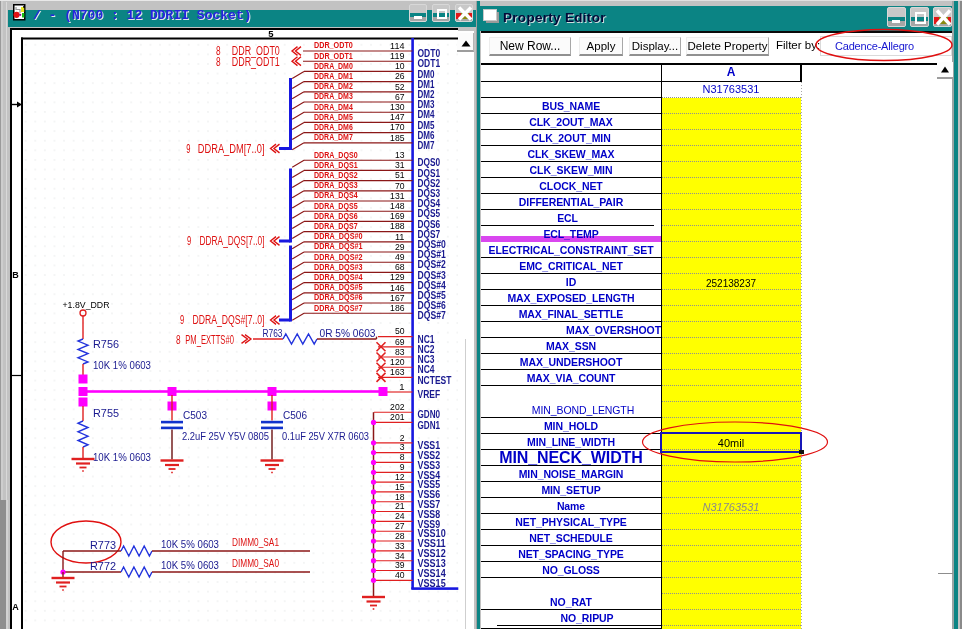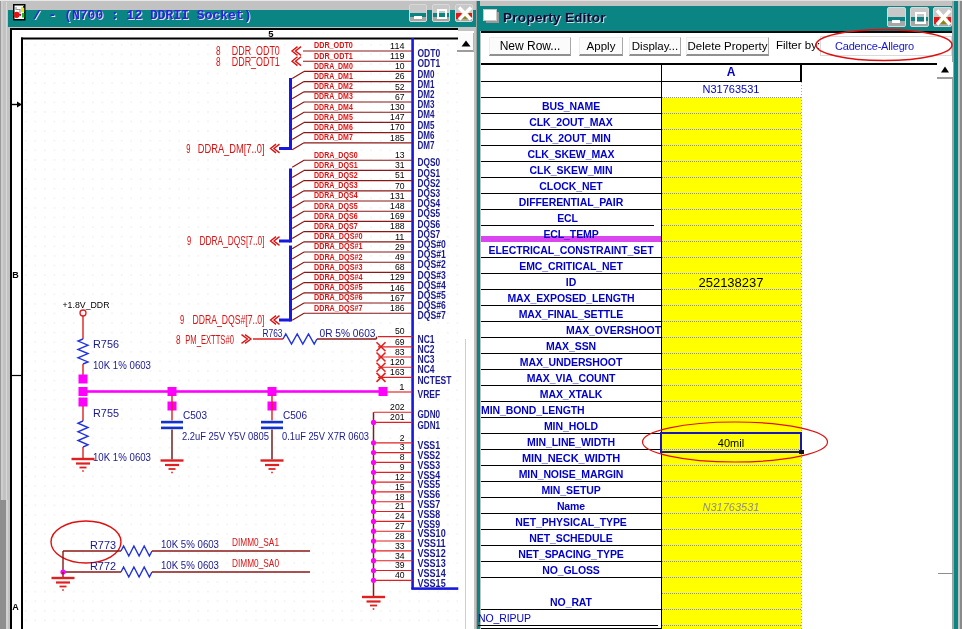--- a/index.html
+++ b/index.html
@@ -479,61 +479,60 @@
 <div style="position:absolute;left:185px;top:193.5px;width:140px;height:16.0px;background:#ffff00;border-bottom:1px dotted #909090;box-sizing:border-box;text-align:center;line-height:15.0px;"></div>
 <div style="position:absolute;left:5px;top:209.5px;width:173px;height:16.0px;border-bottom:1px solid #000;box-sizing:border-box;text-align:center;font-weight:bold;color:#0000c8;font-size:10.5px;letter-spacing:-0.1px;line-height:16.0px;">ECL</div>
 <div style="position:absolute;left:185px;top:209.5px;width:140px;height:16.0px;background:#ffff00;border-bottom:1px dotted #909090;box-sizing:border-box;text-align:center;line-height:15.0px;"></div>
 <div style="position:absolute;left:5px;top:225.5px;width:180px;height:16.0px;border-bottom:6px solid #d946ef;box-sizing:border-box;text-align:center;font-weight:bold;color:#0000c8;font-size:10.5px;letter-spacing:-0.1px;line-height:16.0px;">ECL_TEMP</div>
 <div style="position:absolute;left:185px;top:225.5px;width:140px;height:16.0px;background:#ffff00;border-bottom:1px dotted #909090;box-sizing:border-box;text-align:center;line-height:15.0px;"></div>
 <div style="position:absolute;left:5px;top:241.5px;width:180px;height:16.0px;border-bottom:1px solid #000;box-sizing:border-box;text-align:center;font-weight:bold;color:#0000c8;font-size:10.5px;letter-spacing:-0.1px;line-height:16.0px;">ELECTRICAL_CONSTRAINT_SET</div>
 <div style="position:absolute;left:185px;top:241.5px;width:140px;height:16.0px;background:#ffff00;border-bottom:1px dotted #909090;box-sizing:border-box;text-align:center;line-height:15.0px;"></div>
 <div style="position:absolute;left:5px;top:257.5px;width:180px;height:16.0px;border-bottom:1px solid #000;box-sizing:border-box;text-align:center;font-weight:bold;color:#0000c8;font-size:10.5px;letter-spacing:-0.1px;line-height:16.0px;">EMC_CRITICAL_NET</div>
 <div style="position:absolute;left:185px;top:257.5px;width:140px;height:16.0px;background:#ffff00;border-bottom:1px dotted #909090;box-sizing:border-box;text-align:center;line-height:15.0px;"></div>
 <div style="position:absolute;left:5px;top:273.5px;width:180px;height:16.0px;border-bottom:1px solid #000;box-sizing:border-box;text-align:center;font-weight:bold;color:#0000c8;font-size:10.5px;letter-spacing:-0.1px;line-height:16.0px;">ID</div>
-<div style="position:absolute;left:185px;top:273.5px;width:140px;height:16.0px;background:#ffff00;border-bottom:1px dotted #909090;box-sizing:border-box;text-align:center;line-height:15.0px;"><span style="color:black;font-size:13px;">252138237</span></div>
+<div style="position:absolute;left:185px;top:273.5px;width:140px;height:16.0px;background:#ffff00;border-bottom:1px dotted #909090;box-sizing:border-box;text-align:center;line-height:15.0px;"><span style="color:black;font-size:10px;">252138237</span></div>
 <div style="position:absolute;left:5px;top:289.5px;width:180px;height:16.0px;border-bottom:1px solid #000;box-sizing:border-box;text-align:center;font-weight:bold;color:#0000c8;font-size:10.5px;letter-spacing:-0.1px;line-height:16.0px;">MAX_EXPOSED_LENGTH</div>
 <div style="position:absolute;left:185px;top:289.5px;width:140px;height:16.0px;background:#ffff00;border-bottom:1px dotted #909090;box-sizing:border-box;text-align:center;line-height:15.0px;"></div>
 <div style="position:absolute;left:5px;top:305.5px;width:180px;height:16.0px;border-bottom:1px solid #000;box-sizing:border-box;text-align:center;font-weight:bold;color:#0000c8;font-size:10.5px;letter-spacing:-0.1px;line-height:16.0px;">MAX_FINAL_SETTLE</div>
 <div style="position:absolute;left:185px;top:305.5px;width:140px;height:16.0px;background:#ffff00;border-bottom:1px dotted #909090;box-sizing:border-box;text-align:center;line-height:15.0px;"></div>
 <div style="position:absolute;left:5px;top:321.5px;width:180px;height:16.0px;border-bottom:1px solid #000;box-sizing:border-box;text-align:right;font-weight:bold;color:#0000c8;font-size:10.5px;letter-spacing:-0.1px;line-height:16.0px;">MAX_OVERSHOOT</div>
 <div style="position:absolute;left:185px;top:321.5px;width:140px;height:16.0px;background:#ffff00;border-bottom:1px dotted #909090;box-sizing:border-box;text-align:center;line-height:15.0px;"></div>
 <div style="position:absolute;left:5px;top:337.5px;width:180px;height:16.0px;border-bottom:1px solid #000;box-sizing:border-box;text-align:center;font-weight:bold;color:#0000c8;font-size:10.5px;letter-spacing:-0.1px;line-height:16.0px;">MAX_SSN</div>
 <div style="position:absolute;left:185px;top:337.5px;width:140px;height:16.0px;background:#ffff00;border-bottom:1px dotted #909090;box-sizing:border-box;text-align:center;line-height:15.0px;"></div>
 <div style="position:absolute;left:5px;top:353.5px;width:180px;height:16.0px;border-bottom:1px solid #000;box-sizing:border-box;text-align:center;font-weight:bold;color:#0000c8;font-size:10.5px;letter-spacing:-0.1px;line-height:16.0px;">MAX_UNDERSHOOT</div>
 <div style="position:absolute;left:185px;top:353.5px;width:140px;height:16.0px;background:#ffff00;border-bottom:1px dotted #909090;box-sizing:border-box;text-align:center;line-height:15.0px;"></div>
 <div style="position:absolute;left:5px;top:369.5px;width:180px;height:16.0px;border-bottom:1px solid #000;box-sizing:border-box;text-align:center;font-weight:bold;color:#0000c8;font-size:10.5px;letter-spacing:-0.1px;line-height:16.0px;">MAX_VIA_COUNT</div>
 <div style="position:absolute;left:185px;top:369.5px;width:140px;height:16.0px;background:#ffff00;border-bottom:1px dotted #909090;box-sizing:border-box;text-align:center;line-height:15.0px;"></div>
-<div style="position:absolute;left:5px;top:385.5px;width:180px;height:16.0px;border-bottom:1px solid #000;box-sizing:border-box;text-align:center;font-weight:bold;color:#0000c8;font-size:10.5px;letter-spacing:-0.1px;line-height:16.0px;">MAX_XTALK</div>
 <div style="position:absolute;left:185px;top:385.5px;width:140px;height:16.0px;background:#ffff00;border-bottom:1px dotted #909090;box-sizing:border-box;text-align:center;line-height:15.0px;"></div>
-<div style="position:absolute;left:5px;top:401.5px;width:204px;height:16.0px;border-bottom:1px solid #000;box-sizing:border-box;font-weight:bold;color:#0000c8;font-size:10.5px;letter-spacing:-0.1px;line-height:16.0px;">MIN_BOND_LENGTH</div>
+<div style="position:absolute;left:5px;top:401.5px;width:204px;height:16.0px;border-bottom:1px solid #000;box-sizing:border-box;text-align:center;font-weight:normal;color:#0000c8;font-size:10.5px;letter-spacing:-0.1px;line-height:16.0px;">MIN_BOND_LENGTH</div>
 <div style="position:absolute;left:185px;top:401.5px;width:140px;height:16.0px;background:#ffff00;border-bottom:1px dotted #909090;box-sizing:border-box;text-align:center;line-height:15.0px;"></div>
 <div style="position:absolute;left:5px;top:417.5px;width:180px;height:16.0px;border-bottom:1px solid #000;box-sizing:border-box;text-align:center;font-weight:bold;color:#0000c8;font-size:10.5px;letter-spacing:-0.1px;line-height:16.0px;">MIN_HOLD</div>
 <div style="position:absolute;left:185px;top:417.5px;width:140px;height:16.0px;background:#ffff00;border-bottom:1px dotted #909090;box-sizing:border-box;text-align:center;line-height:15.0px;"></div>
 <div style="position:absolute;left:5px;top:433.5px;width:180px;height:16.0px;border-bottom:1px solid #000;box-sizing:border-box;text-align:center;font-weight:bold;color:#0000c8;font-size:10.5px;letter-spacing:-0.1px;line-height:16.0px;">MIN_LINE_WIDTH</div>
 <div style="position:absolute;left:185px;top:433.5px;width:140px;height:16.0px;background:#ffff00;border-bottom:1px dotted #909090;box-sizing:border-box;text-align:center;line-height:15.0px;"><span style="color:black;font-size:11px;">40mil</span></div>
-<div style="position:absolute;left:5px;top:449.5px;width:180px;height:16.0px;border-bottom:1px solid #000;box-sizing:border-box;text-align:center;font-weight:bold;color:#0000c8;font-size:11px;letter-spacing:-0.1px;line-height:16.0px;">MIN_NECK_WIDTH</div>
+<div style="position:absolute;left:5px;top:449.5px;width:180px;height:16.0px;border-bottom:1px solid #000;box-sizing:border-box;text-align:center;font-weight:bold;color:#0000c8;font-size:16px;letter-spacing:-0.1px;line-height:16.0px;">MIN_NECK_WIDTH</div>
 <div style="position:absolute;left:185px;top:449.5px;width:140px;height:16.0px;background:#ffff00;border-bottom:1px dotted #909090;box-sizing:border-box;text-align:center;line-height:15.0px;"></div>
 <div style="position:absolute;left:5px;top:465.5px;width:180px;height:16.0px;border-bottom:1px solid #000;box-sizing:border-box;text-align:center;font-weight:bold;color:#0000c8;font-size:10.5px;letter-spacing:-0.1px;line-height:16.0px;">MIN_NOISE_MARGIN</div>
 <div style="position:absolute;left:185px;top:465.5px;width:140px;height:16.0px;background:#ffff00;border-bottom:1px dotted #909090;box-sizing:border-box;text-align:center;line-height:15.0px;"></div>
 <div style="position:absolute;left:5px;top:481.5px;width:180px;height:16.0px;border-bottom:1px solid #000;box-sizing:border-box;text-align:center;font-weight:bold;color:#0000c8;font-size:10.5px;letter-spacing:-0.1px;line-height:16.0px;">MIN_SETUP</div>
 <div style="position:absolute;left:185px;top:481.5px;width:140px;height:16.0px;background:#ffff00;border-bottom:1px dotted #909090;box-sizing:border-box;text-align:center;line-height:15.0px;"></div>
 <div style="position:absolute;left:5px;top:497.5px;width:180px;height:16.0px;border-bottom:1px solid #000;box-sizing:border-box;text-align:center;font-weight:bold;color:#0000c8;font-size:10.5px;letter-spacing:-0.1px;line-height:16.0px;">Name</div>
 <div style="position:absolute;left:185px;top:497.5px;width:140px;height:16.0px;background:#ffff00;border-bottom:1px dotted #909090;box-sizing:border-box;text-align:center;line-height:15.0px;"><span style="color:#8a8a8a;font-style:italic;font-size:11px;">N31763531</span></div>
 <div style="position:absolute;left:5px;top:513.5px;width:180px;height:16.0px;border-bottom:1px solid #000;box-sizing:border-box;text-align:center;font-weight:bold;color:#0000c8;font-size:10.5px;letter-spacing:-0.1px;line-height:16.0px;">NET_PHYSICAL_TYPE</div>
 <div style="position:absolute;left:185px;top:513.5px;width:140px;height:16.0px;background:#ffff00;border-bottom:1px dotted #909090;box-sizing:border-box;text-align:center;line-height:15.0px;"></div>
 <div style="position:absolute;left:5px;top:529.5px;width:180px;height:16.0px;border-bottom:1px solid #000;box-sizing:border-box;text-align:center;font-weight:bold;color:#0000c8;font-size:10.5px;letter-spacing:-0.1px;line-height:16.0px;">NET_SCHEDULE</div>
 <div style="position:absolute;left:185px;top:529.5px;width:140px;height:16.0px;background:#ffff00;border-bottom:1px dotted #909090;box-sizing:border-box;text-align:center;line-height:15.0px;"></div>
 <div style="position:absolute;left:5px;top:545.5px;width:180px;height:16.0px;border-bottom:1px solid #000;box-sizing:border-box;text-align:center;font-weight:bold;color:#0000c8;font-size:10.5px;letter-spacing:-0.1px;line-height:16.0px;">NET_SPACING_TYPE</div>
 <div style="position:absolute;left:185px;top:545.5px;width:140px;height:16.0px;background:#ffff00;border-bottom:1px dotted #909090;box-sizing:border-box;text-align:center;line-height:15.0px;"></div>
 <div style="position:absolute;left:5px;top:561.5px;width:180px;height:16.0px;border-bottom:1px solid #000;box-sizing:border-box;text-align:center;font-weight:bold;color:#0000c8;font-size:10.5px;letter-spacing:-0.1px;line-height:16.0px;">NO_GLOSS</div>
 <div style="position:absolute;left:185px;top:561.5px;width:140px;height:16.0px;background:#ffff00;border-bottom:1px dotted #909090;box-sizing:border-box;text-align:center;line-height:15.0px;"></div>
 <div style="position:absolute;left:185px;top:577.5px;width:140px;height:16.0px;background:#ffff00;border-bottom:1px dotted #909090;box-sizing:border-box;text-align:center;line-height:15.0px;"></div>
 <div style="position:absolute;left:5px;top:593.5px;width:180px;height:16.0px;border-bottom:1px solid #000;box-sizing:border-box;text-align:center;font-weight:bold;color:#0000c8;font-size:10.5px;letter-spacing:-0.1px;line-height:16.0px;">NO_RAT</div>
 <div style="position:absolute;left:185px;top:593.5px;width:140px;height:16.0px;background:#ffff00;border-bottom:1px dotted #909090;box-sizing:border-box;text-align:center;line-height:15.0px;"></div>
-<div style="position:absolute;left:2px;top:609.5px;width:180px;height:16.0px;border-bottom:1px solid #000;box-sizing:border-box;font-weight:normal;color:#0000c8;font-size:10.5px;letter-spacing:-0.1px;line-height:16.0px;">NO_RIPUP</div>
+<div style="position:absolute;left:21px;top:609.5px;width:180px;height:16.0px;border-bottom:1px solid #000;box-sizing:border-box;text-align:center;font-weight:bold;color:#0000c8;font-size:10.5px;letter-spacing:-0.1px;line-height:16.0px;">NO_RIPUP</div>
 <div style="position:absolute;left:185px;top:609.5px;width:140px;height:16.0px;background:#ffff00;border-bottom:1px dotted #909090;box-sizing:border-box;text-align:center;line-height:15.0px;"></div>
 <div style="position:absolute;left:185px;top:625.5px;width:140px;height:3.5px;background:#ffff00;"></div>
 <div style="position:absolute;left:5px;top:625.5px;width:180px;height:3.5px;border-bottom:1px solid #000;box-sizing:border-box;"></div>
 
     <div class="abs" style="left:185px;top:63px;width:1px;height:566px;background:#000;"></div>
     <div class="abs" style="left:325px;top:63px;width:1px;height:18.5px;background:#000;"></div>
     <div class="abs" style="left:325px;top:81.5px;width:1px;height:547.5px;background-image:linear-gradient(#a8a8a8 50%, rgba(0,0,0,0) 50%);background-size:1px 3px;"></div>
 
     <div class="abs" style="left:184px;top:431.5px;width:142px;height:21px;border:2.5px solid #1818b8;box-sizing:border-box;"></div>
     <div class="abs" style="left:323px;top:449.5px;width:4.5px;height:4.5px;background:#111;"></div>

